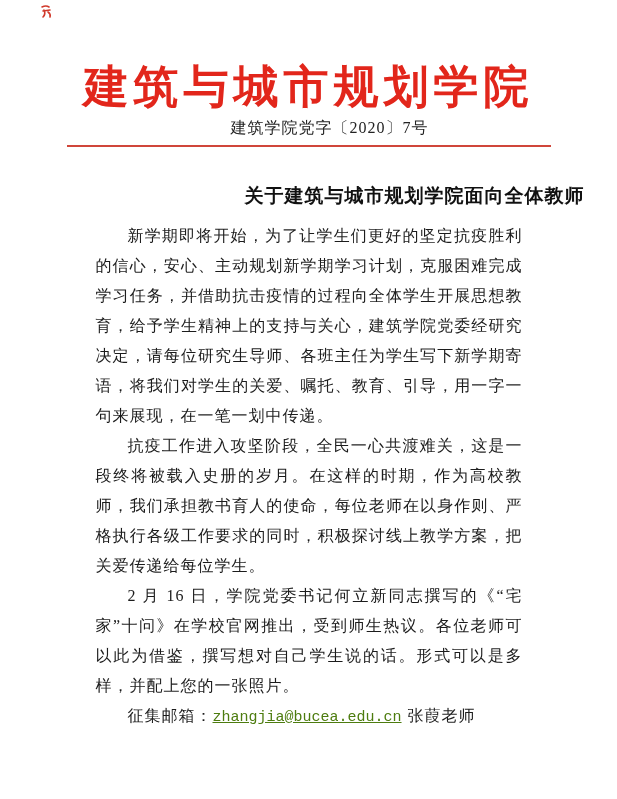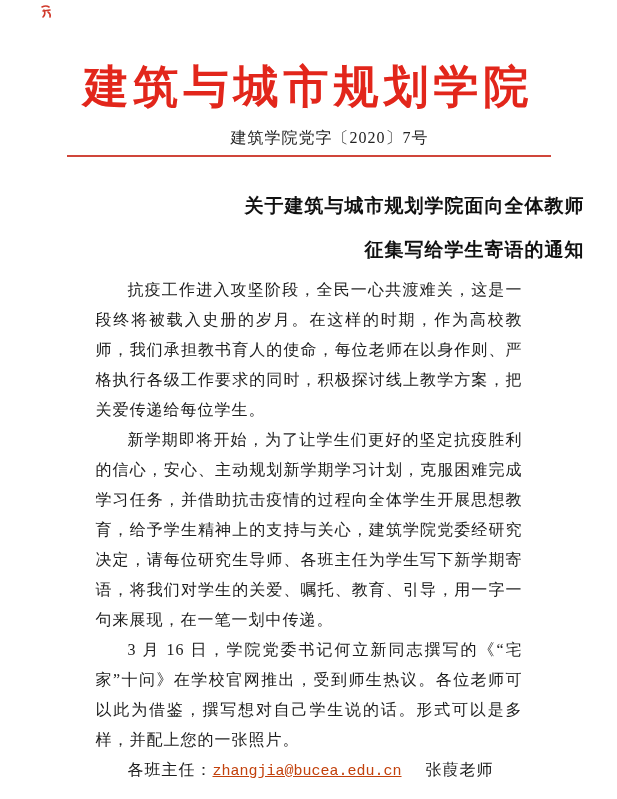--- a/index.html
+++ b/index.html
@@ -25,21 +25,21 @@
     text-align: center;
     font-family: "Liberation Serif", "DejaVu Serif", serif;
     font-weight: bold;
     font-size: 45px;
     line-height: 46px;
     letter-spacing: 5px;
     color: #e2261b;
     white-space: nowrap;
   }
   .doc-number {
-    margin-top: 18px;
+    margin-top: 8px;
     text-align: center;
     font-size: 16px;
     line-height: 19px;
     letter-spacing: 1px;
     color: #222222;
     padding-left: 42px;
   }
   .red-divider {
     height: 2px;
     background: #d0463a;
@@ -62,46 +62,45 @@
     letter-spacing: 1px;
     text-align: justify;
   }
   .salutation { text-indent: 0; }
   .para { text-indent: 2em; margin: 0; }
   .email-line { text-indent: 2em; margin: 0; }
   .email-link {
     font-family: "Liberation Mono", "DejaVu Sans Mono", monospace;
     font-size: 15px;
     letter-spacing: 0;
-    color: #c2410c;
+    color: #4d7c0f;
     text-decoration: underline;
     cursor: pointer;
   }
-  .email-contact { margin-left: 24px; }
+  .email-contact { margin-left: 6px; }
 </style>
 </head>
 <body>
 
 <div class="page">
 
   <svg class="corner-mark" viewBox="0 0 13 15" xmlns="http://www.w3.org/2000/svg">
     <path d="M2 3 Q6 1 9 3 M3 7 L10 6 M4 6 Q6 10 3 13 M8 8 Q11 10 10 13" stroke="#d0392b" stroke-width="1.6" fill="none" stroke-linecap="round"></path>
   </svg>
 
   <div class="school-name">建筑与城市规划学院</div>
 
   <div class="doc-number">建筑学院党字〔2020〕7号</div>
 
   <div class="red-divider"></div>
 
   <div class="notice-title">
     <div>关于建筑与城市规划学院面向全体教师</div>
-    <div>征集写给学生寄语的通知</div>
   </div>
 
   <div class="doc-body">
+    <p class="para">新学期即将开始，为了让学生们更好的坚定抗疫胜利的信心，安心、主动规划新学期学习计划，克服困难完成学习任务，并借助抗击疫情的过程向全体学生开展思想教育，给予学生精神上的支持与关心，建筑学院党委经研究决定，请每位研究生导师、各班主任为学生写下新学期寄语，将我们对学生的关爱、嘱托、教育、引导，用一字一句来展现，在一笔一划中传递。</p>
     <p class="para">抗疫工作进入攻坚阶段，全民一心共渡难关，这是一段终将被载入史册的岁月。在这样的时期，作为高校教师，我们承担教书育人的使命，每位老师在以身作则、严格执行各级工作要求的同时，积极探讨线上教学方案，把关爱传递给每位学生。</p>
-    <p class="para">新学期即将开始，为了让学生们更好的坚定抗疫胜利的信心，安心、主动规划新学期学习计划，克服困难完成学习任务，并借助抗击疫情的过程向全体学生开展思想教育，给予学生精神上的支持与关心，建筑学院党委经研究决定，请每位研究生导师、各班主任为学生写下新学期寄语，将我们对学生的关爱、嘱托、教育、引导，用一字一句来展现，在一笔一划中传递。</p>
-    <p class="para">3 月 16 日，学院党委书记何立新同志撰写的《“宅家”十问》在学校官网推出，受到师生热议。各位老师可以此为借鉴，撰写想对自己学生说的话。形式可以是多样，并配上您的一张照片。</p>
-    <p class="email-line"><span>各班主任：</span><a class="email-link">zhangjia@bucea.edu.cn</a><span class="email-contact">张葭老师</span></p>
+    <p class="para">2 月 16 日，学院党委书记何立新同志撰写的《“宅家”十问》在学校官网推出，受到师生热议。各位老师可以此为借鉴，撰写想对自己学生说的话。形式可以是多样，并配上您的一张照片。</p>
+    <p class="email-line"><span>征集邮箱：</span><a class="email-link">zhangjia@bucea.edu.cn</a><span class="email-contact">张葭老师</span></p>
   </div>
 
 </div>
 
 </body></html>

